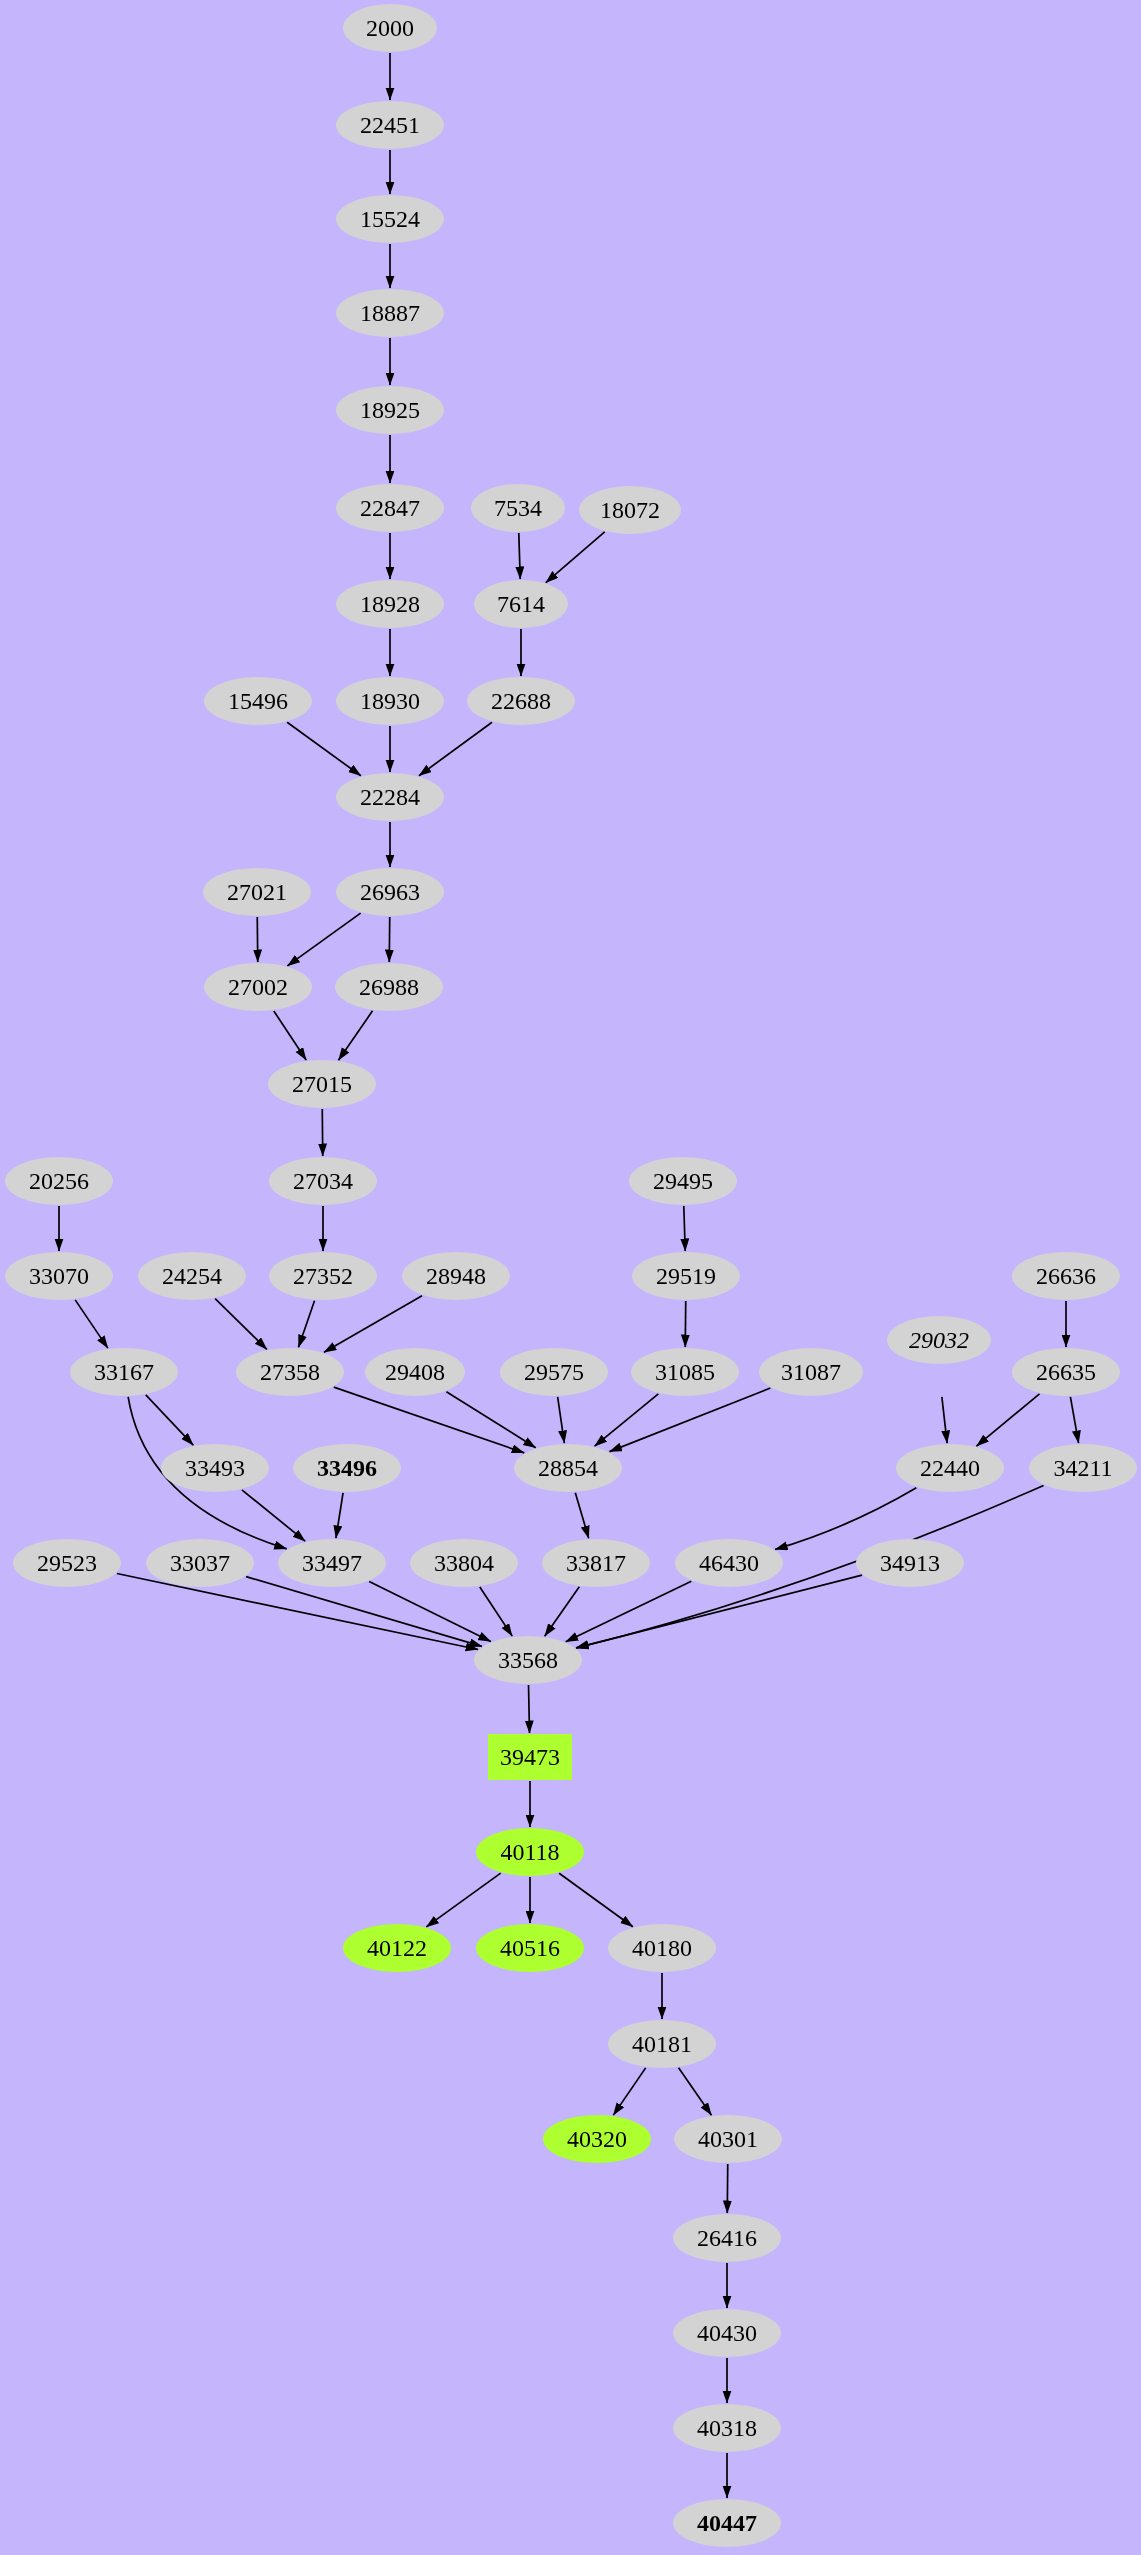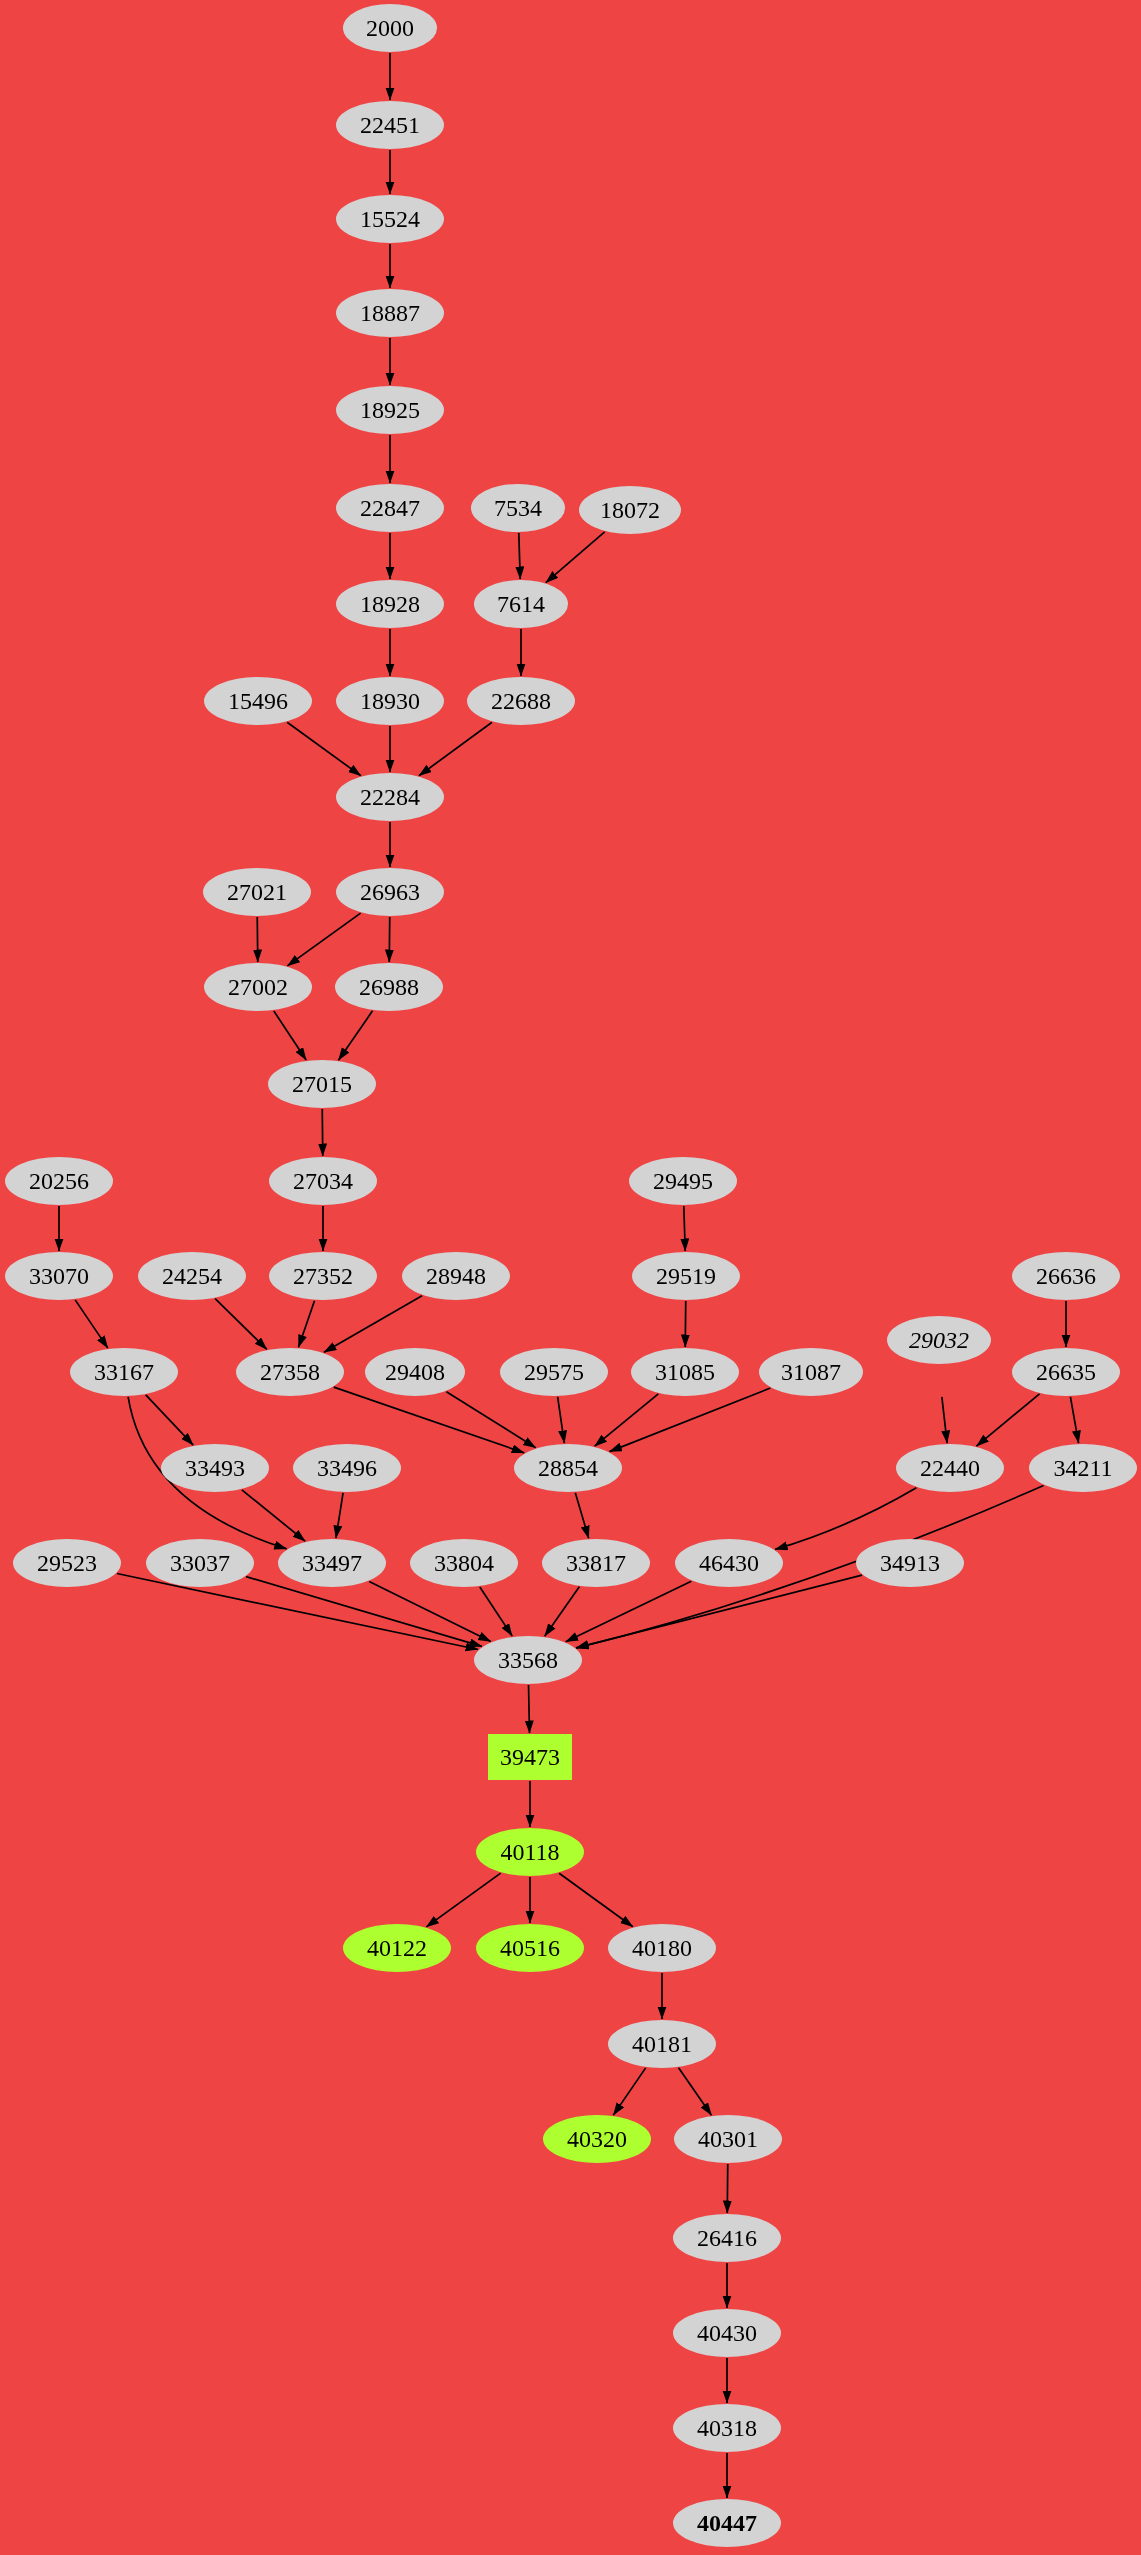--- a/index.html
+++ b/index.html
@@ -1,20 +1,20 @@
 <!DOCTYPE html>
 <html><head>
 <meta charset="utf-8">
 <style>
   html, body { margin: 0; padding: 0; background: #ffffff; }
   #canvas {
     position: relative;
     width: 1141px;
     height: 2555px;
-    background: #ef4444;
+    background: #c4b5fd;
     overflow: hidden;
     font-family: "Liberation Serif", "DejaVu Serif", serif;
   }
   #edge-layer {
     position: absolute;
     left: 0; top: 0;
     width: 1141px; height: 2555px;
   }
   #node-layer { position: absolute; left: 0; top: 0; width: 100%; height: 100%; }
   .node {
@@ -141,21 +141,21 @@
       <div class="node" style="left: 1012px; top: 1252px; width: 108px; height: 48px;">26636</div>
       <div class="node" style="left: 70px; top: 1348px; width: 108px; height: 48px;">33167</div>
       <div class="node" style="left: 236px; top: 1348px; width: 108px; height: 48px;">27358</div>
       <div class="node" style="left: 365px; top: 1348px; width: 100px; height: 48px;">29408</div>
       <div class="node" style="left: 500px; top: 1348px; width: 108px; height: 48px;">29575</div>
       <div class="node" style="left: 631px; top: 1348px; width: 108px; height: 48px;">31085</div>
       <div class="node" style="left: 759px; top: 1348px; width: 104px; height: 48px;">31087</div>
       <div class="node" style="left: 887px; top: 1316px; width: 104px; height: 48px; font-style: italic;">29032</div>
       <div class="node" style="left: 1012px; top: 1348px; width: 108px; height: 48px;">26635</div>
       <div class="node" style="left: 161px; top: 1444px; width: 108px; height: 48px;">33493</div>
-      <div class="node" style="left: 293px; top: 1444px; width: 108px; height: 48px;">33496</div>
+      <div class="node" style="left: 293px; top: 1444px; width: 108px; height: 48px; font-weight: bold;">33496</div>
       <div class="node" style="left: 514px; top: 1444px; width: 108px; height: 48px;">28854</div>
       <div class="node" style="left: 896px; top: 1444px; width: 108px; height: 48px;">22440</div>
       <div class="node" style="left: 1029px; top: 1444px; width: 108px; height: 48px;">34211</div>
       <div class="node" style="left: 13px; top: 1539px; width: 108px; height: 48px;">29523</div>
       <div class="node" style="left: 146px; top: 1539px; width: 108px; height: 48px;">33037</div>
       <div class="node" style="left: 278px; top: 1539px; width: 108px; height: 48px;">33497</div>
       <div class="node" style="left: 410px; top: 1539px; width: 108px; height: 48px;">33804</div>
       <div class="node" style="left: 542px; top: 1539px; width: 108px; height: 48px;">33817</div>
       <div class="node" style="left: 675px; top: 1539px; width: 108px; height: 48px;">46430</div>
       <div class="node" style="left: 856px; top: 1539px; width: 108px; height: 48px;">34913</div>

